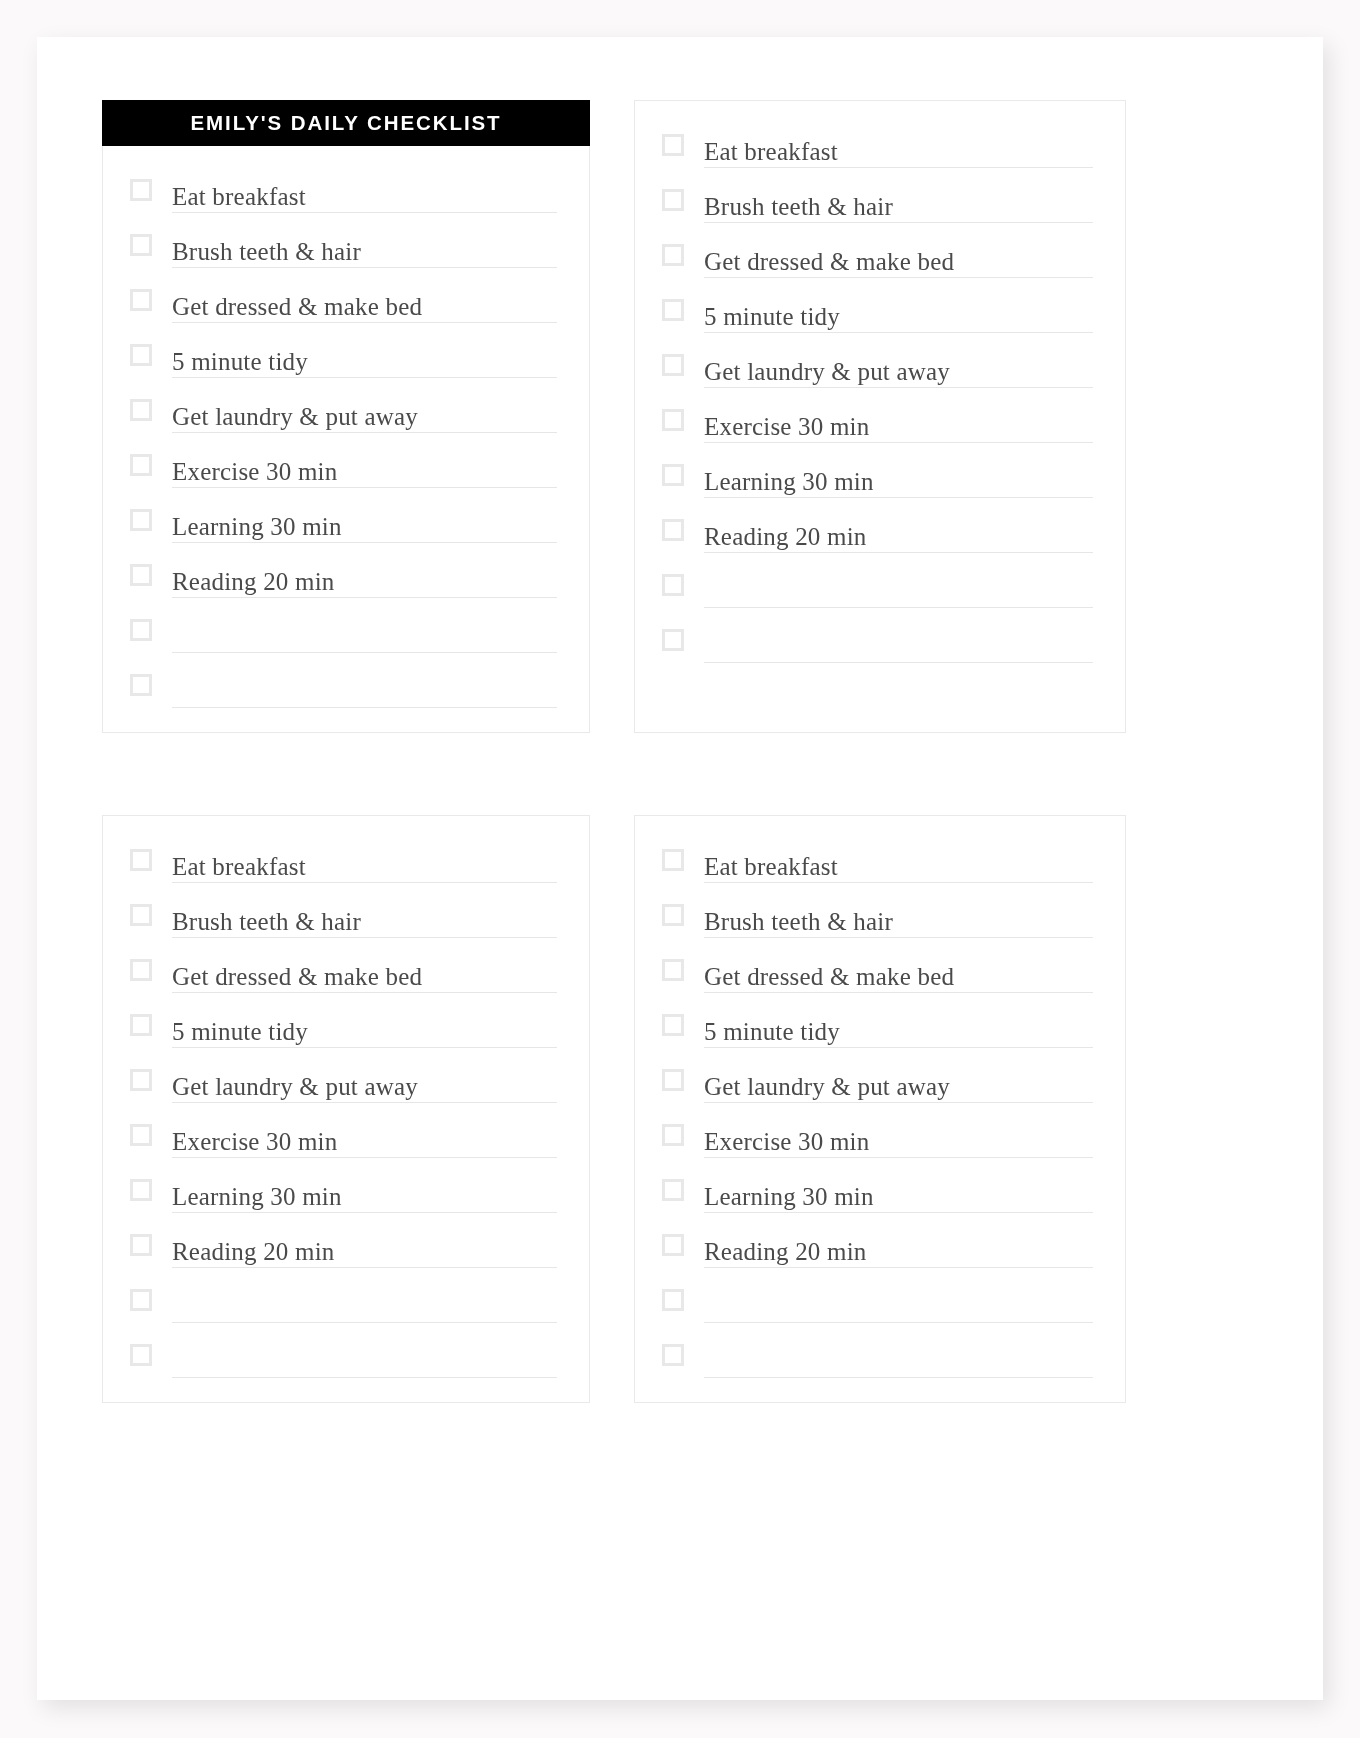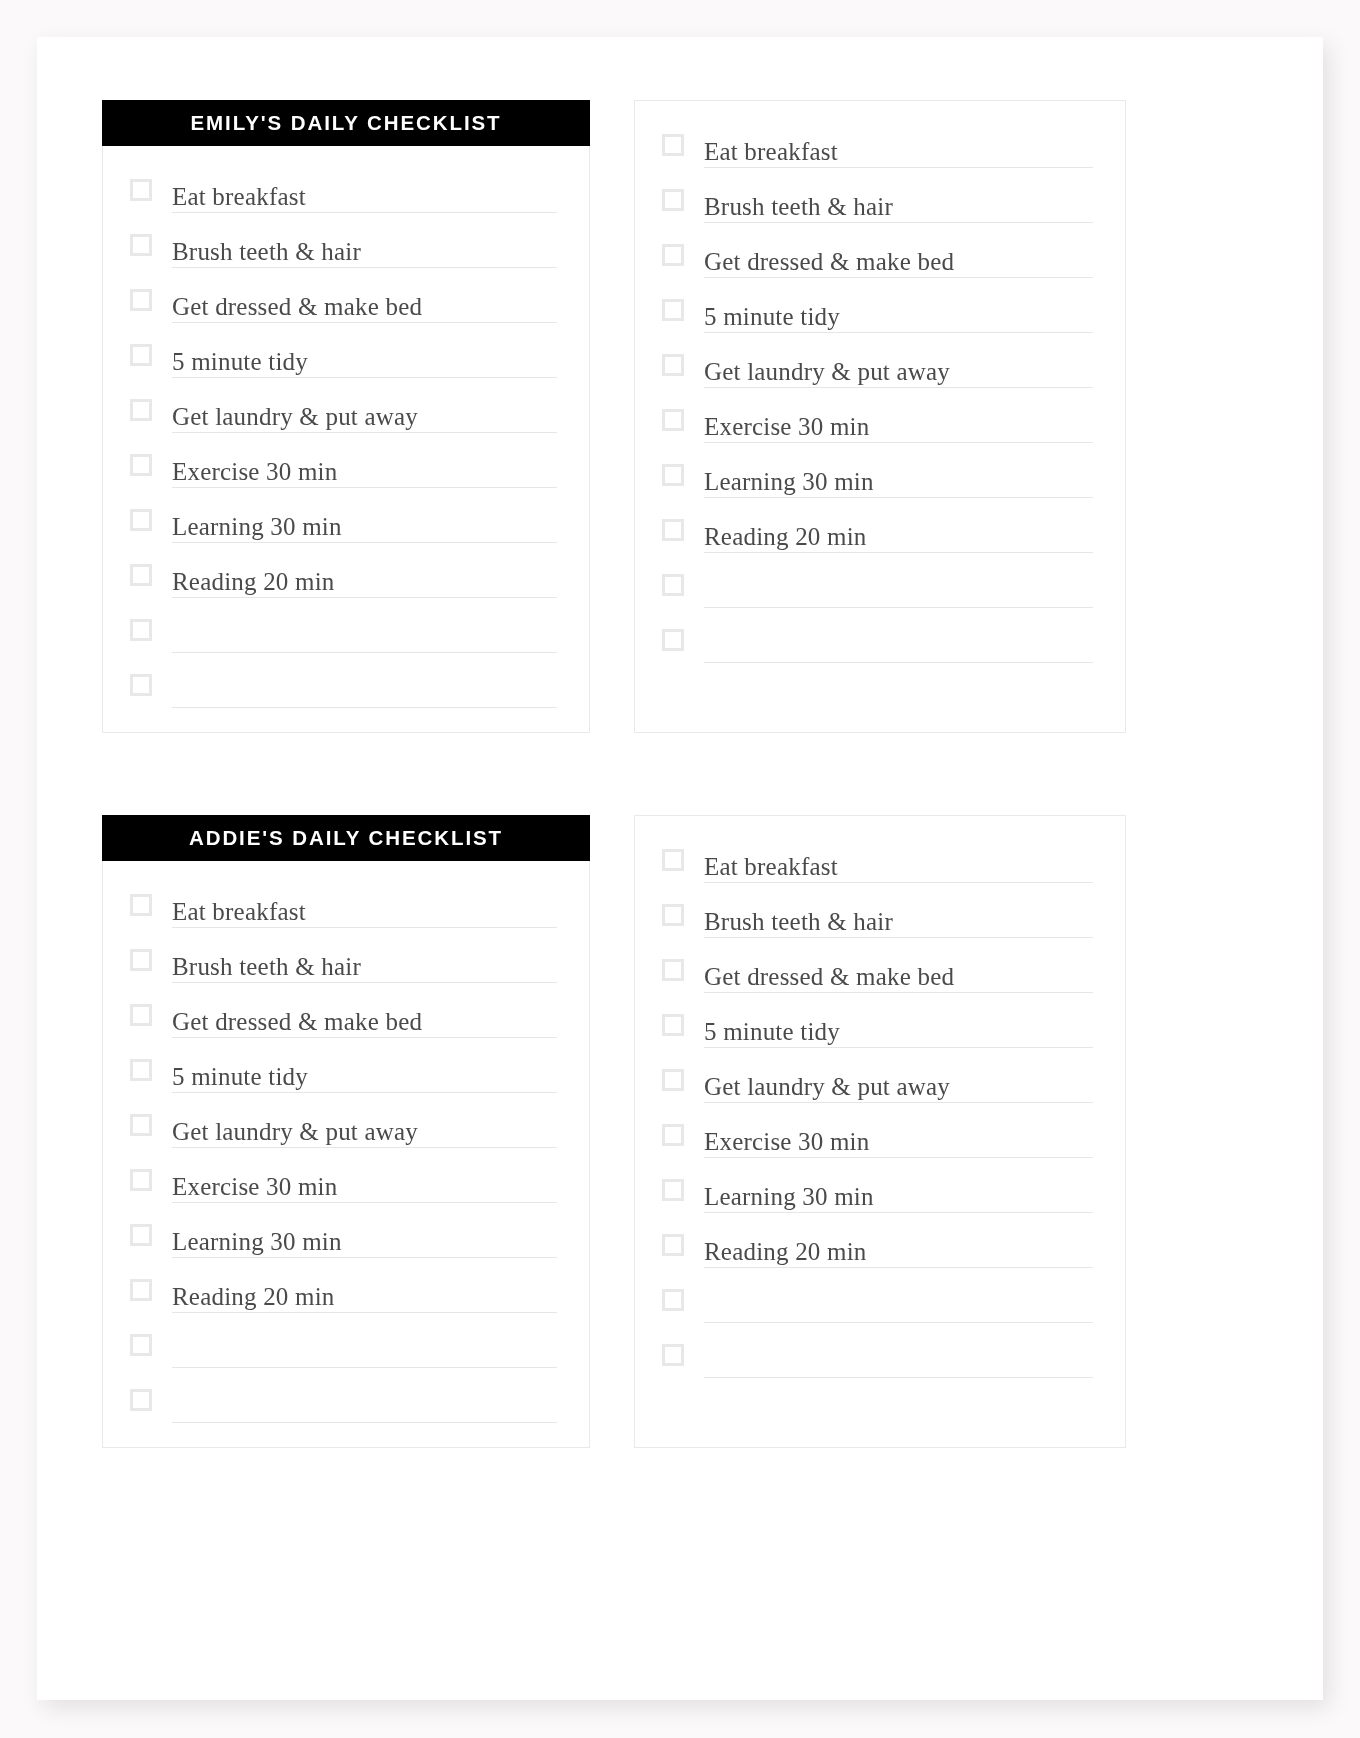--- a/index.html
+++ b/index.html
@@ -243,23 +243,20 @@
           <div class="row">
               <span class="checkbox"></span>
               <span class="row-line">
                 <span class="row-text"></span>
               </span>
             </div>
         </div>
       </div>
 
       <div class="card">
-        <div class="card-header">
-          <span class="card-header-title">ADDIE'S DAILY CHECKLIST</span>
-        </div>
         <div class="card-body">
           <div class="row">
               <span class="checkbox"></span>
               <span class="row-line">
                 <span class="row-text">Eat breakfast</span>
               </span>
             </div>
           <div class="row">
               <span class="checkbox"></span>
               <span class="row-line">

